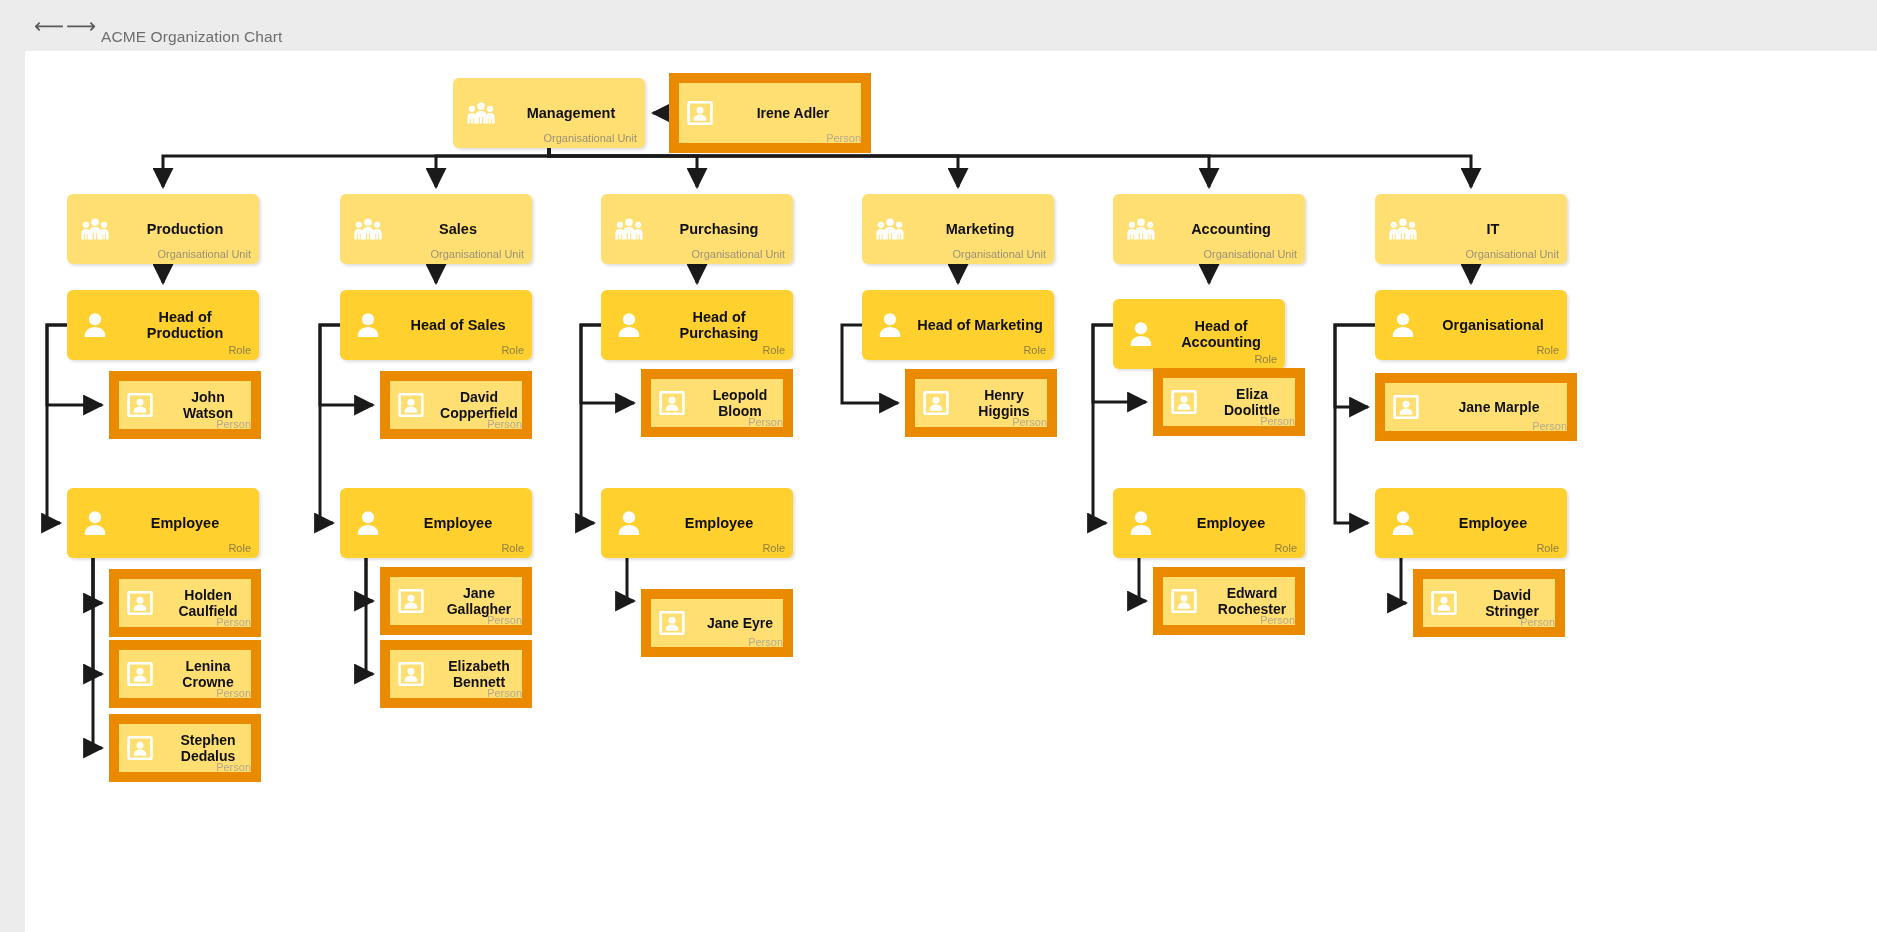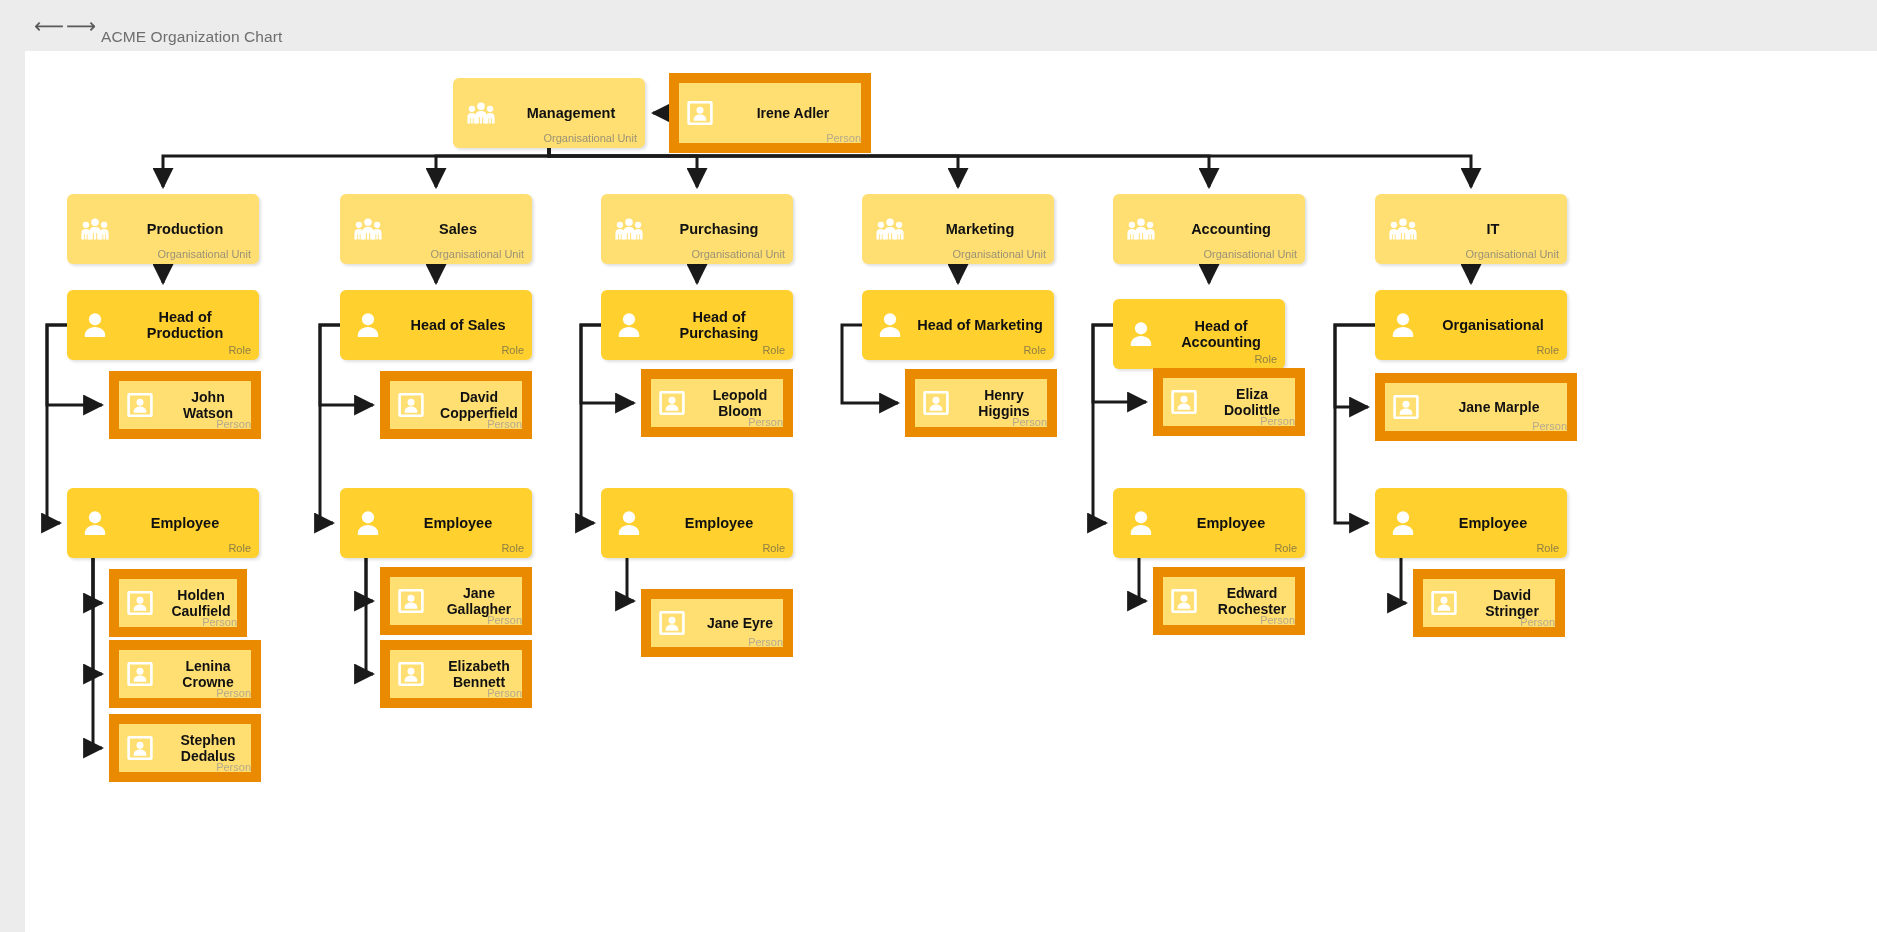--- a/index.html
+++ b/index.html
@@ -518,21 +518,21 @@
           <div class="card"></div>
           <span class="ico">
             <svg viewBox="0 0 28 26" xmlns="http://www.w3.org/2000/svg" fill="#ffffff">
               <circle cx="14" cy="7.3" r="6.1"></circle>
               <path d="M14 15c-6 0-10.2 3.7-10.2 8.2 0 .9.1 1.6.2 1.8h20c.1-.2.2-.9.2-1.8C24.2 18.7 20 15 14 15z"></path>
             </svg>
           </span>
           <span class="title">Employee</span>
           <span class="kind">Role</span>
         </div>
-        <div class="node person" style="left: 84px; top: 518px; width: 138px; height: 68px; text-decoration: underline;">
+        <div class="node person" style="left: 84px; top: 518px; width: 152px; height: 68px; text-decoration: underline;">
           <div class="card"></div>
           <span class="ico">
             <svg viewBox="0 0 26 24" xmlns="http://www.w3.org/2000/svg">
               <rect x="1.6" y="1.2" width="22.8" height="21.6" rx="1" fill="none" stroke="#ffffff" stroke-width="2.6"></rect>
               <circle cx="13" cy="9.3" r="3.5" fill="#ffffff"></circle>
               <path d="M13 13.6c-4 0-6.3 2.3-6.3 5.1v1.1h12.6v-1.1c0-2.8-2.3-5.1-6.3-5.1z" fill="#ffffff"></path>
             </svg>
           </span>
           <span class="title">Holden
 Caulfield</span>

